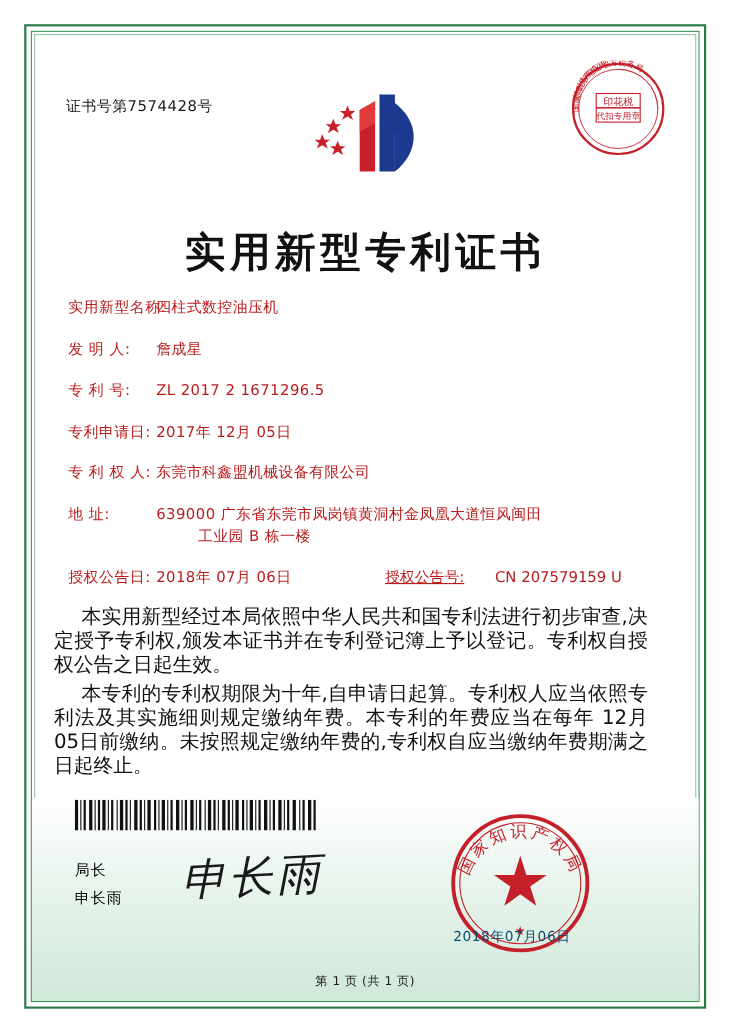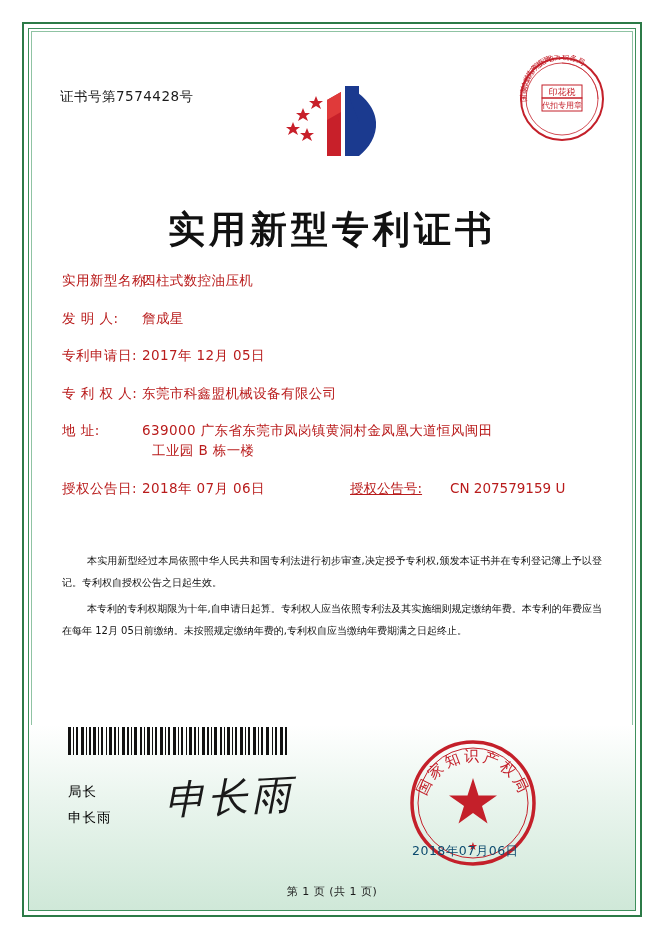--- a/index.html
+++ b/index.html
@@ -128,43 +128,43 @@
     white-space: nowrap;
     letter-spacing: 0.5px;
   }
   .field-value {
     display: block;
     margin-left: 80px;
     letter-spacing: 0.4px;
   }
   .field-value2 {
     display: block;
-    margin-left: 90px;
+    margin-left: 118px;
     letter-spacing: 0.4px;
   }
   .inline-right-label {
     position: absolute;
     left: 288px;
     top: 0;
     white-space: nowrap;
     text-decoration: underline;
   }
   .inline-right-value {
     position: absolute;
     left: 388px;
     top: 0;
     white-space: nowrap;
   }
 
   .paragraphs {
     position: absolute;
-    left: 62px;
+    left: 49px;
     top: 550px;
     width: 540px;
-    font-size: 10px;
+    font-size: 18px;
     line-height: 22px;
     color: #111111;
     text-align: justify;
   }
   .paragraphs p {
     margin: 0 0 4px 0;
     text-indent: 25px;
   }
 
   
@@ -281,20 +281,24 @@
       <div class="field-row">
         <span class="field-label">实用新型名称:</span>
         <span class="field-value">四柱式数控油压机</span>
       </div>
 
       <div class="field-row">
         <span class="field-label">发 明 人:</span>
         <span class="field-value">詹成星</span>
       </div>
 
+      <div class="field-row">
+        <span class="field-label">专 利 号:</span>
+        <span class="field-value">ZL 2017 2 1671296.5</span>
+      </div>
 
       <div class="field-row">
         <span class="field-label">专利申请日:</span>
         <span class="field-value">2017年 12月 05日</span>
       </div>
 
       <div class="field-row">
         <span class="field-label">专 利 权 人:</span>
         <span class="field-value">东莞市科鑫盟机械设备有限公司</span>
       </div>

